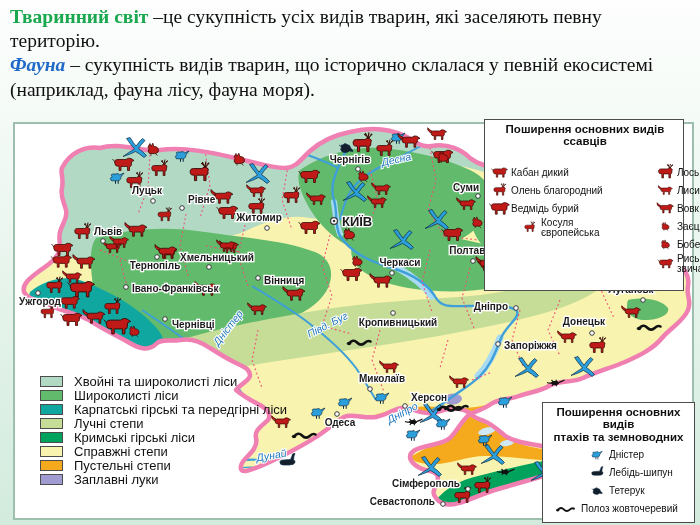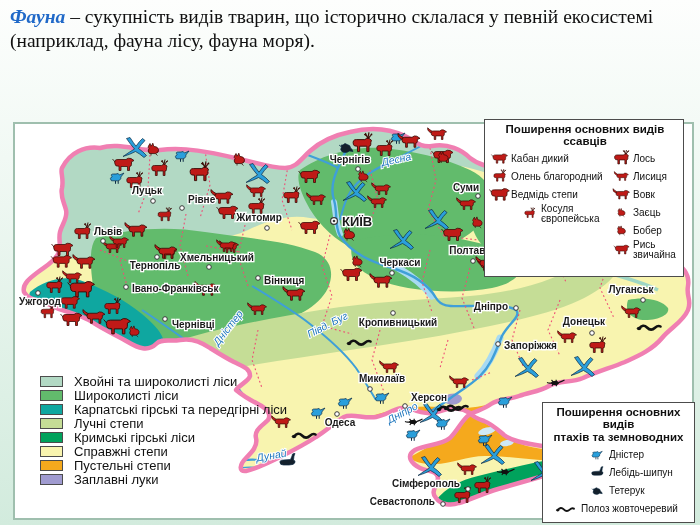--- a/index.html
+++ b/index.html
@@ -21,21 +21,21 @@
   
   .veg-legend{position:absolute;left:40px;top:374px;}
   .veg-row{display:flex;align-items:center;height:14px;}
   .veg-swatch{width:21px;height:9px;border:1px solid #4c4c4c;margin-right:11px;flex:none;}
   .veg-label{font-size:13px;color:#111;white-space:nowrap;}
   
   .legend-box{position:absolute;background:#fff;border:1px solid #4c4c4c;box-sizing:border-box;}
   .mammal-legend{left:484px;top:119px;width:200px;padding:3px 2px 15px 4px;}
   .bird-legend{left:542px;top:402px;width:153px;padding:3px 2px 4px 2px;}
   .lg-title{font-size:11.5px;font-weight:bold;text-align:center;color:#111;line-height:1.08;}
-  .lg-cols{display:flex;margin-top:2px;}
+  .lg-cols{display:flex;margin-top:16px;gap:44px;}
   .lg-col-left{width:122px;flex:none;}
   .lg-col-right{flex:1;}
   .lg-item{display:flex;align-items:center;font-size:10px;color:#111;min-height:15px;}
   .lg-item .lab{white-space:nowrap;line-height:1.05;}
   .lg-item.wrap .lab{white-space:normal;}
   .lg-item svg{flex:none;}
   .bird-items{margin-top:3px;}
   .bird-items .lg-item{min-height:14.4px;padding-left:40px;}
   .bird-items .lg-item.wide{padding-left:6px;}
   .city-label{font-family:"Liberation Sans",sans-serif;font-weight:bold;font-size:10px;
@@ -43,20 +43,21 @@
   .city-label.capital{font-size:13px;}
   .river-label{font-family:"Liberation Sans",sans-serif;font-style:italic;font-size:10.5px;
     fill:#2178be;stroke:#ffffff;stroke-width:2px;paint-order:stroke;}
 </style>
 </head>
 <body>
 
 <div class="slide">
 
   <div class="intro">
+    <p><span class="term-green">Тваринний світ</span><span> –це сукупність усіх видів тварин, які заселяють певну територію.</span></p>
     <p><span class="term-blue">Фауна</span><span> – сукупність видів тварин, що історично склалася у певній екосистемі (наприклад, фауна лісу, фауна моря).</span></p>
   </div>
 
   <div class="map-panel">
     <svg id="map-svg" width="677" height="394" viewBox="15 124 677 394" xmlns="http://www.w3.org/2000/svg">
       <defs>
         <clipPath id="ua-clip">
             <use href="#ua-outline"></use>
           </clipPath>
 
@@ -414,21 +415,21 @@
           <div class="lg-item">
             <svg width="22" height="18" viewBox="-13 -12 26 24">
               <use href="#g-antler" transform="scale(1)" style="color: rgb(191, 26, 23);"></use>
             </svg>
             <span class="lab">Олень благородний</span>
           </div>
           <div class="lg-item">
             <svg width="22" height="18" viewBox="-13 -12 26 24">
               <use href="#g-quad" transform="scale(1.25)" style="color: rgb(191, 26, 23);"></use>
             </svg>
-            <span class="lab">Ведмідь степи</span>
+            <span class="lab">Ведмідь бурий</span>
           </div>
           <div class="lg-item wrap" style="margin-left: 30px;">
             <svg width="22" height="18" viewBox="-13 -12 26 24">
               <use href="#g-antler" transform="scale(0.85)" style="color: rgb(191, 26, 23);"></use>
             </svg>
             <span class="lab" style="width: 64px;">Косуля європейська</span>
           </div>
         </div>
       <div class="lg-col-right" id="mam-right">
           <div class="lg-item">

